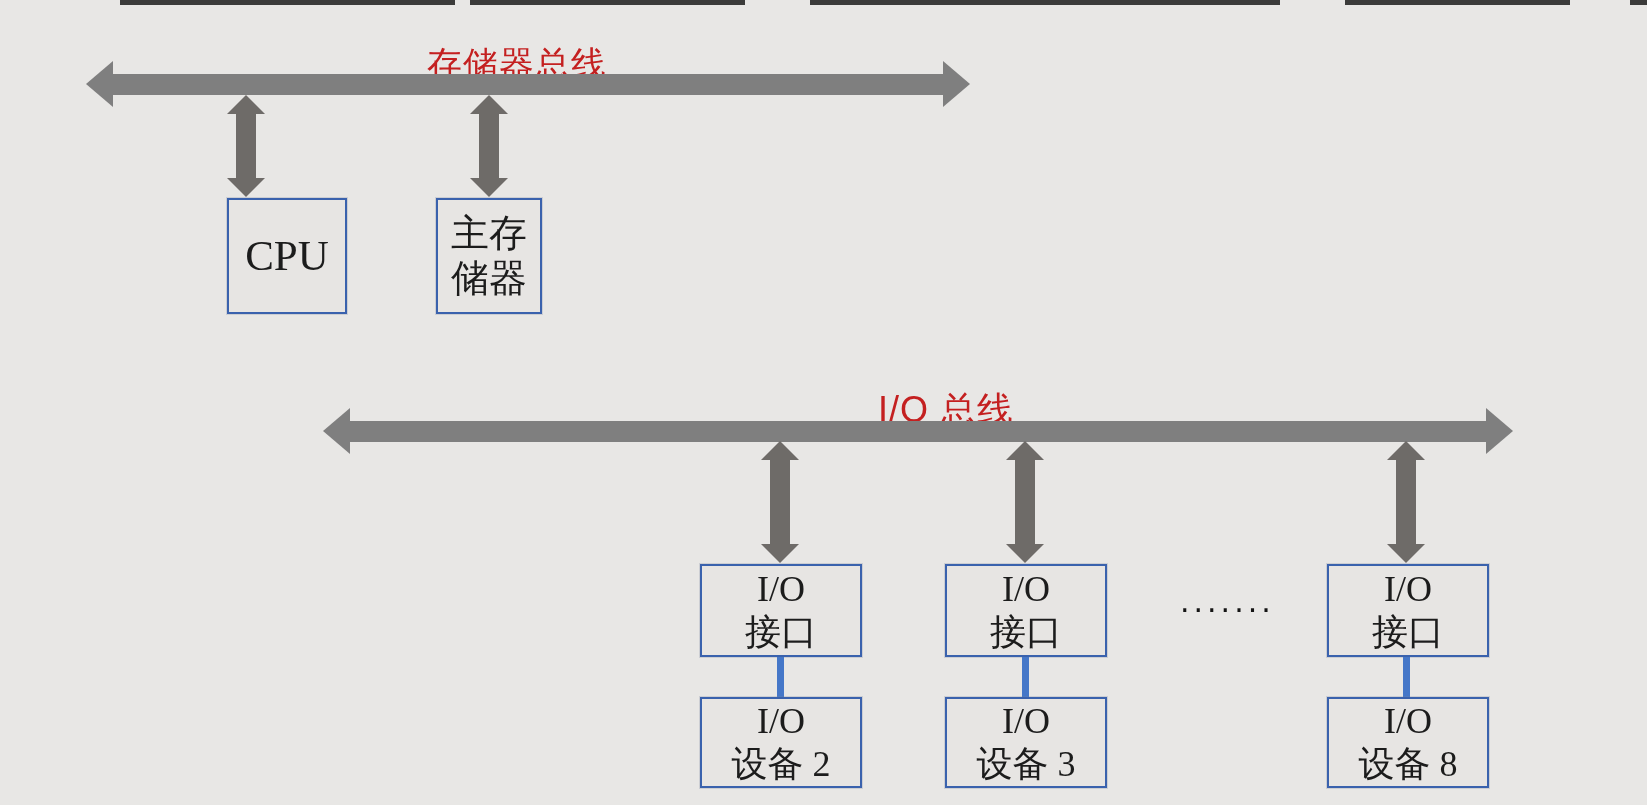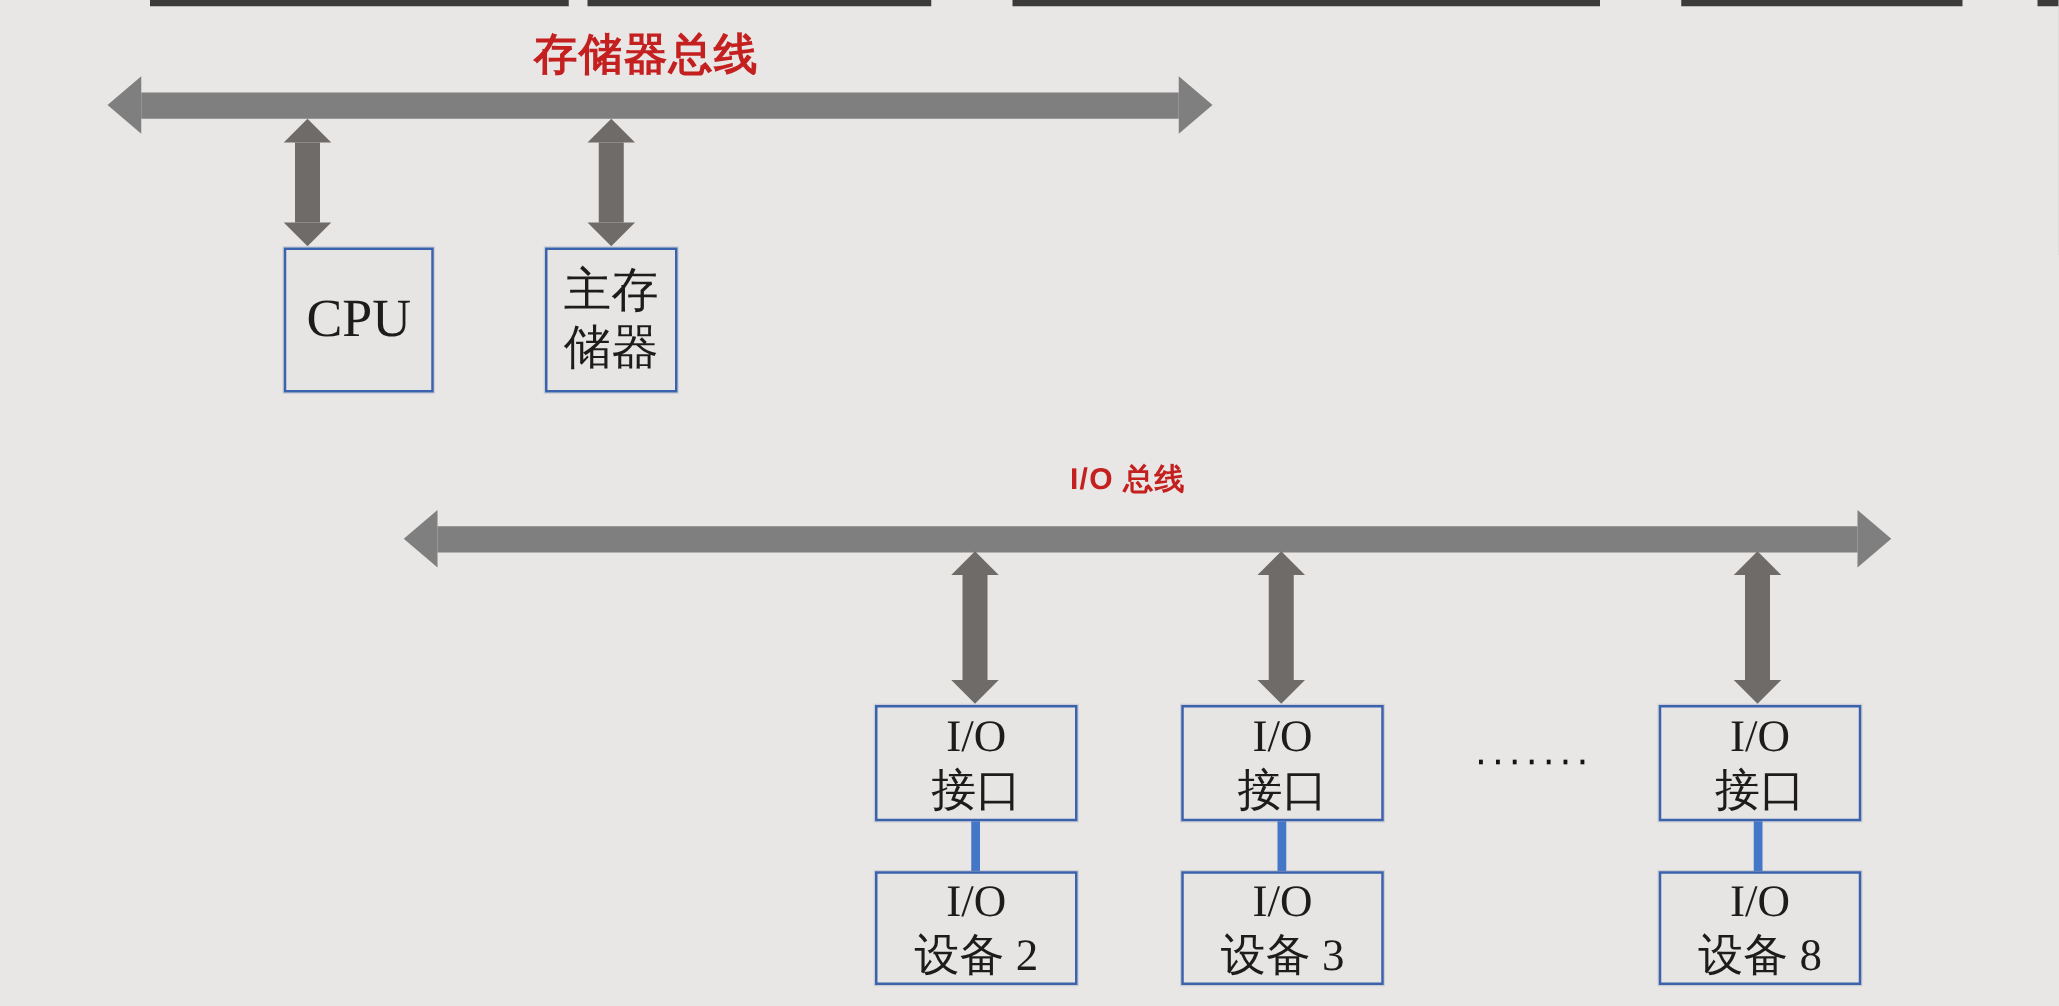--- a/index.html
+++ b/index.html
@@ -10,27 +10,28 @@
     overflow:hidden;
     font-family:"Liberation Serif","DejaVu Serif",serif;
   }
   
   .top-seg{position:absolute;top:0;height:5px;background:#1c1c1c;opacity:.85;}
 
   
   .bus-label{
     position:absolute;
     font-family:"Liberation Sans","DejaVu Sans",sans-serif;
-    font-weight:bold;
+    font-weight:normal;
     color:#c42020;
     white-space:nowrap;
     line-height:1;
+    margin-top:20px;
   }
   .bus-label.mem{left:427px;top:26px;font-size:35px;letter-spacing:1px;}
-  .bus-label.io{left:856px;top:372px;font-size:24px;letter-spacing:1px;}
+  .bus-label.io{left:878px;top:372px;font-size:36px;letter-spacing:1px;}
 
   
   .hbus{position:absolute;height:46px;display:flex;align-items:center;}
   .hbus .head-l{width:0;height:0;border-top:23px solid transparent;border-bottom:23px solid transparent;border-right:27px solid #7f7f7f;}
   .hbus .head-r{width:0;height:0;border-top:23px solid transparent;border-bottom:23px solid transparent;border-left:27px solid #7f7f7f;}
   .hbus .bar{flex:1;height:21px;background:#7f7f7f;}
   .hbus.mem{left:86px;top:61px;width:884px;}
   .hbus.io{left:323px;top:408px;width:1190px;}
 
   

